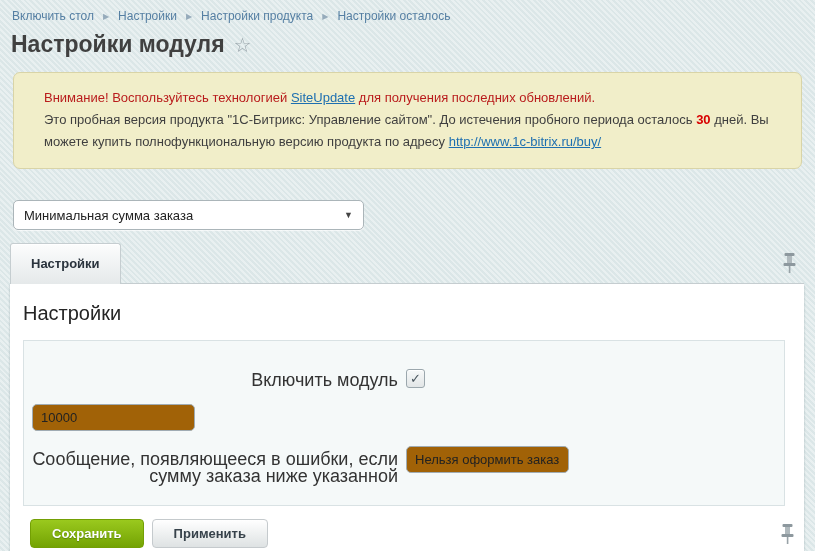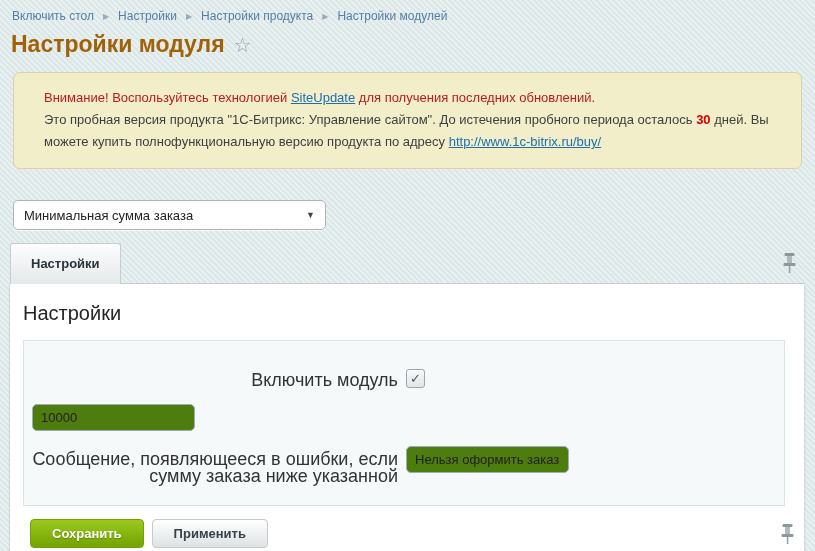--- a/index.html
+++ b/index.html
@@ -11,42 +11,42 @@
     color:#333;
   }
 
   
   .breadcrumb { padding:9px 0 0 12px; font-size:12px; }
   .breadcrumb a { color:#557fa3; text-decoration:none; cursor:pointer; }
   .breadcrumb .sep { color:#96abbb; font-size:8px; margin:0 9px; vertical-align:1px; }
 
   
   .title-row { padding:8px 0 0 11px; display:flex; align-items:center; }
-  .page-title { font-size:23px; font-weight:bold; color:#a16207; letter-spacing:0; }
+  .page-title { font-size:23px; font-weight:bold; color:#404040; letter-spacing:0; }
   .fav-star { font-size:20px; color:#9aa5ab; margin-left:9px; cursor:pointer; line-height:1; }
 
   
   .notice {
     margin:14px 13px 0 13px;
     background:#f1eec9;
     border:1px solid #d9d4a7;
     border-radius:7px;
     padding:14px 30px 15px 30px;
     font-size:13px;
     line-height:22px;
     color:#3f3f3f;
   }
   .notice .warn { color:#b91c1c; }
   .notice a { color:#1d6fb0; text-decoration:underline; cursor:pointer; }
   .notice .days { color:#d80000; font-weight:bold; }
 
   
   .select-wrap { margin:31px 0 0 13px; }
   .fake-select {
-    width:313px; height:30px;
+    width:351px; height:30px;
     background:#fff;
     border:1px solid #abb5b9;
     border-radius:5px;
     display:flex; align-items:center;
     padding:0 10px;
     font-size:13px; color:#222;
     cursor:pointer;
     box-shadow:0 1px 1px rgba(255,255,255,.7);
   }
   .fake-select .sel-text { flex:1; }
@@ -106,21 +106,21 @@
     display:flex; align-items:center; justify-content:center;
     font-size:13px; color:#49555d; cursor:pointer;
     box-shadow:inset 0 1px 0 #fff;
   }
   .text-input {
     width:163px; height:27px;
     border:1px solid #a0acb4; border-radius:5px;
     font-family:"Liberation Sans", sans-serif;
     font-size:13px; color:#222;
     padding:0 8px;
-    background:#4d7c0f; outline:none;
+    background:#a16207; outline:none;
   }
 
   
   .panel-footer { padding:13px 16px 14px 20px; position:relative; display:flex; }
   .btn {
     height:29px; padding:0 21px;
     border-radius:4px;
     font-family:"Liberation Sans", sans-serif;
     font-size:13px; font-weight:bold;
     cursor:pointer; margin-right:8px;
@@ -135,21 +135,21 @@
     background:linear-gradient(#ffffff, #dee2e3);
     border:1px solid #c5cacd;
     color:#37424b;
   }
   .panel-footer .pin { position:absolute; right:10px; top:50%; margin-top:-10px; cursor:pointer; }
 </style>
 </head>
 <body>
 
 <div class="breadcrumb">
-  <a>Включить стол</a><span class="sep">▶</span><a>Настройки</a><span class="sep">▶</span><a>Настройки продукта</a><span class="sep">▶</span><a>Настройки модулей</a>
+  <a>Включить стол</a><span class="sep">▶</span><a>Настройки</a><span class="sep">▶</span><a>Настройки продукта</a><span class="sep">▶</span><a>Настройки осталось</a>
 </div>
 
 <div class="title-row">
   <h1 class="page-title">Настройки модуля</h1>
   <span class="fav-star">☆</span>
 </div>
 
 <div class="notice">
   <div>
     <span class="warn">Внимание! Воспользуйтесь технологией </span><a>SiteUpdate</a><span class="warn"> для получения последних обновлений.</span>

